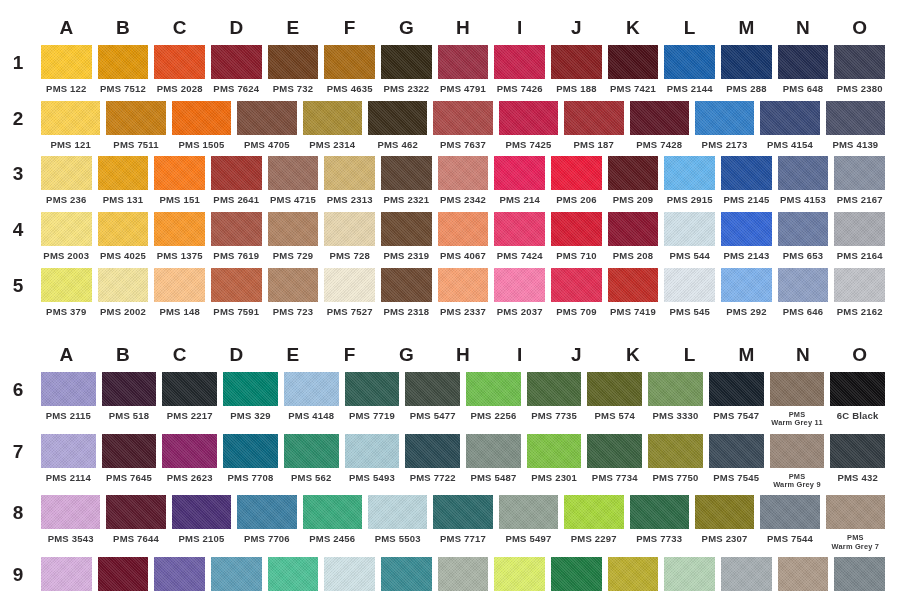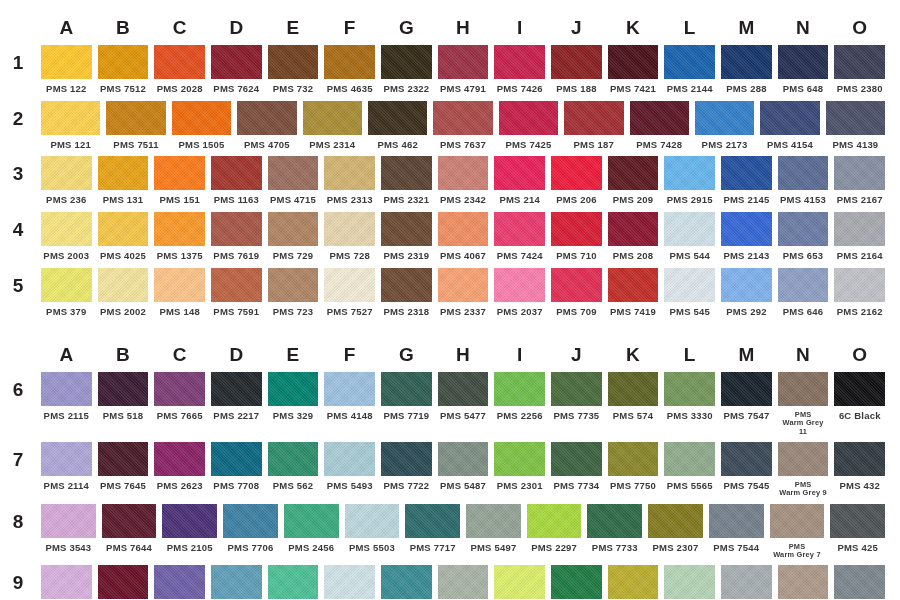--- a/index.html
+++ b/index.html
@@ -248,21 +248,21 @@
             <div class="cell">
               <div class="swatch" style="background: rgb(232, 163, 23);"></div>
               <div class="plabel">PMS 131</div>
             </div>
             <div class="cell">
               <div class="swatch" style="background: rgb(252, 123, 26);"></div>
               <div class="plabel">PMS 151</div>
             </div>
             <div class="cell">
               <div class="swatch" style="background: rgb(163, 53, 46);"></div>
-              <div class="plabel">PMS 1163</div>
+              <div class="plabel">PMS 2641</div>
             </div>
             <div class="cell">
               <div class="swatch" style="background: rgb(154, 109, 93);"></div>
               <div class="plabel">PMS 4715</div>
             </div>
             <div class="cell">
               <div class="swatch" style="background: rgb(209, 180, 113);"></div>
               <div class="plabel">PMS 2313</div>
             </div>
             <div class="cell">
@@ -459,24 +459,20 @@
           <div class="srow">
             <div class="cell">
               <div class="swatch" style="background: rgb(154, 148, 204);"></div>
               <div class="plabel">PMS 2115</div>
             </div>
             <div class="cell">
               <div class="swatch" style="background: rgb(59, 28, 51);"></div>
               <div class="plabel">PMS 518</div>
             </div>
             <div class="cell">
-              <div class="swatch" style="background: rgb(124, 60, 116);"></div>
-              <div class="plabel">PMS 7665</div>
-            </div>
-            <div class="cell">
               <div class="swatch" style="background: rgb(34, 40, 44);"></div>
               <div class="plabel">PMS 2217</div>
             </div>
             <div class="cell">
               <div class="swatch" style="background: rgb(0, 130, 110);"></div>
               <div class="plabel">PMS 329</div>
             </div>
             <div class="cell">
               <div class="swatch" style="background: rgb(157, 193, 224);"></div>
               <div class="plabel">PMS 4148</div>
@@ -561,24 +557,20 @@
             </div>
             <div class="cell">
               <div class="swatch" style="background: rgb(60, 99, 65);"></div>
               <div class="plabel">PMS 7734</div>
             </div>
             <div class="cell">
               <div class="swatch" style="background: rgb(138, 134, 44);"></div>
               <div class="plabel">PMS 7750</div>
             </div>
             <div class="cell">
-              <div class="swatch" style="background: rgb(143, 171, 140);"></div>
-              <div class="plabel">PMS 5565</div>
-            </div>
-            <div class="cell">
               <div class="swatch" style="background: rgb(59, 74, 88);"></div>
               <div class="plabel">PMS 7545</div>
             </div>
             <div class="cell">
               <div class="swatch" style="background: rgb(153, 134, 120);"></div>
               <div class="plabel two-line">PMS
 Warm Grey 9</div>
             </div>
             <div class="cell">
               <div class="swatch" style="background: rgb(51, 60, 66);"></div>
@@ -634,24 +626,20 @@
               <div class="plabel">PMS 2307</div>
             </div>
             <div class="cell">
               <div class="swatch" style="background: rgb(117, 128, 140);"></div>
               <div class="plabel">PMS 7544</div>
             </div>
             <div class="cell">
               <div class="swatch" style="background: rgb(164, 144, 127);"></div>
               <div class="plabel two-line">PMS
 Warm Grey 7</div>
-            </div>
-            <div class="cell">
-              <div class="swatch" style="background: rgb(78, 83, 85);"></div>
-              <div class="plabel">PMS 425</div>
             </div>
           </div>
         </div>
         <div class="srow-wrap">
           <div class="rownum" style="top: 7px;">9</div>
           <div class="srow">
             <div class="cell">
               <div class="swatch" style="background: rgb(215, 176, 222);"></div>
             </div>
             <div class="cell">

